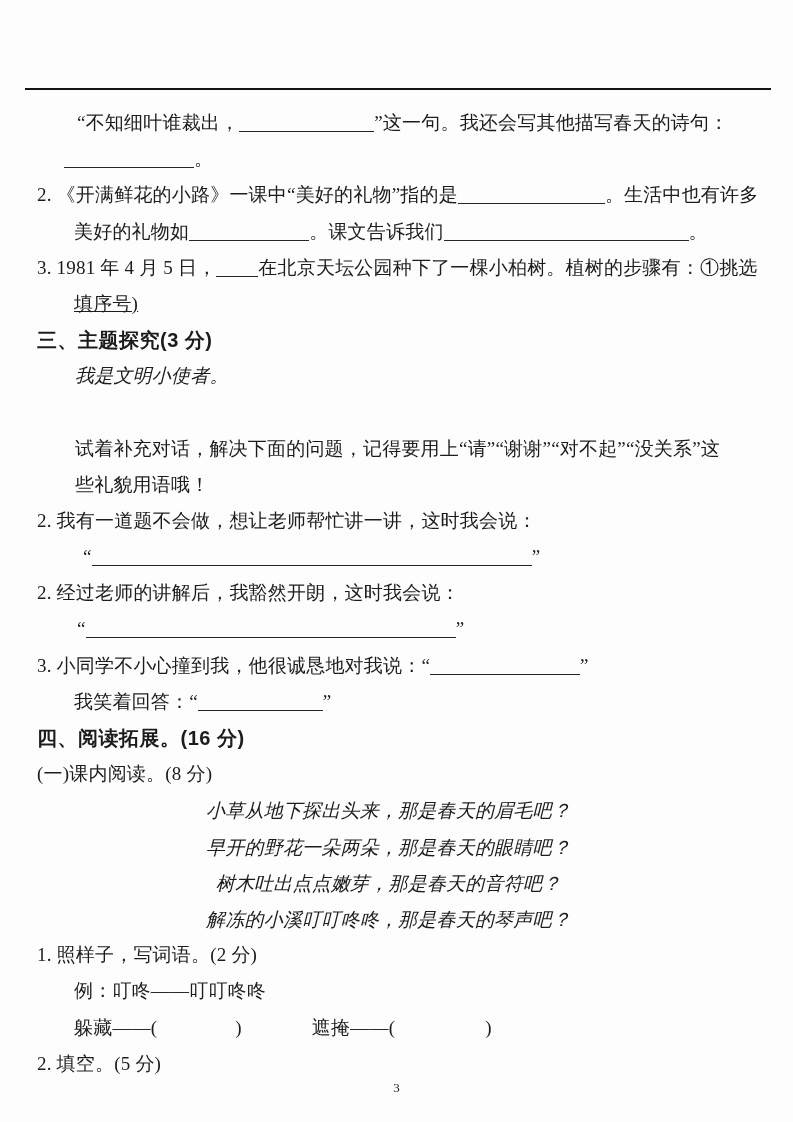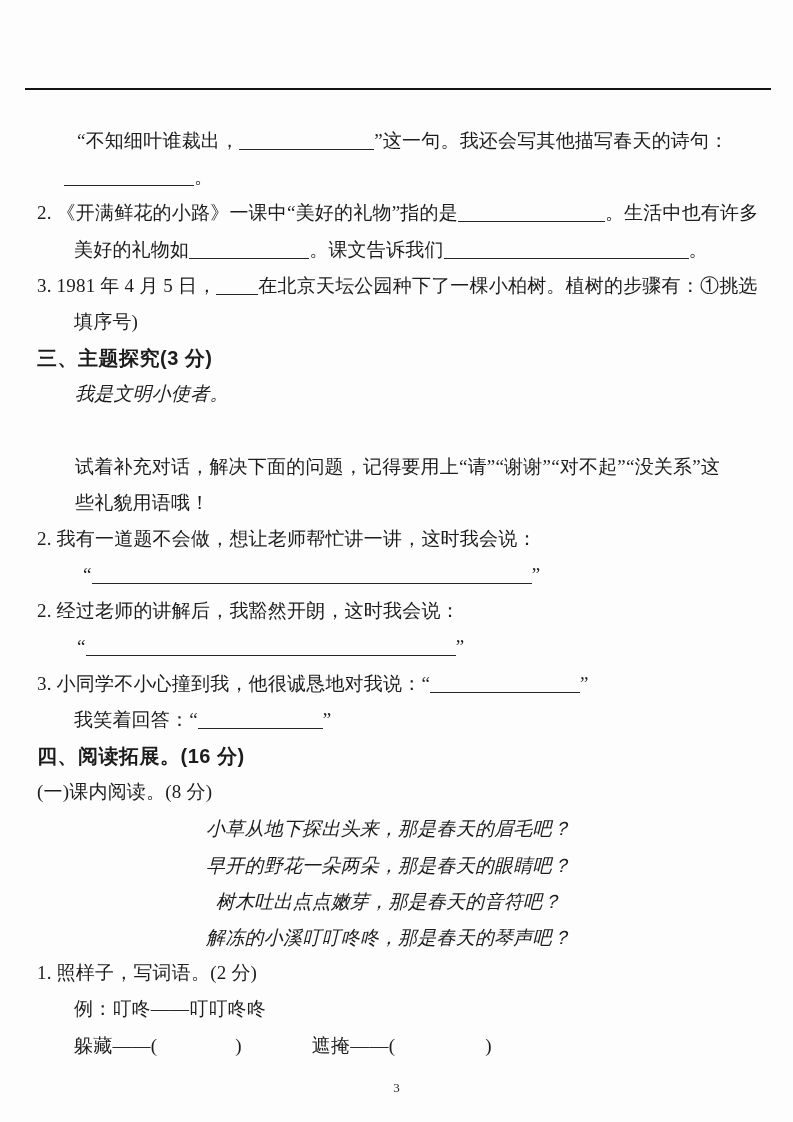--- a/index.html
+++ b/index.html
@@ -13,21 +13,21 @@
     margin:0 auto;
   }
   .header-rule{
     position:absolute;
     left:25px;right:22px;top:88px;
     border-top:2px solid #141414;
     height:0;
   }
   .content{
     position:absolute;
-    left:37px;right:25px;top:108px;
+    left:37px;right:25px;top:90px;
     padding-top:15px;
   }
   .line{
     height:36.2px;
     line-height:36.2px;
     font-size:19px;
     white-space:nowrap;
     letter-spacing:0.2px;
   }
   .heading{
@@ -61,35 +61,36 @@
 <body>
 
 <div class="page">
   <div class="header-rule"></div>
   <div class="content">
       <div class="line" style="padding-left: 40px;"><span>“不知细叶谁裁出，</span><span class="blank" style="width: 135px;"></span><span>”这一句。我还会写其他描写春天的诗句：</span></div>
       <div class="line" style="padding-left: 27px;"><span class="blank" style="width: 130px;"></span><span>。</span></div>
       <div class="line"><span>2. 《开满鲜花的小路》一课中“美好的礼物”指的是</span><span class="blank" style="width: 147px;"></span><span>。生活中也有许多</span></div>
       <div class="line" style="padding-left: 37px;"><span>美好的礼物如</span><span class="blank" style="width: 120px;"></span><span>。课文告诉我们</span><span class="blank" style="width: 245px;"></span><span>。</span></div>
       <div class="line"><span>3. 1981 年 4 月 5 日，</span><span class="blank" style="width: 42px;"></span><span>在北京天坛公园种下了一棵小柏树。植树的步骤有：①挑选</span></div>
-      <div class="line" style="padding-left: 37px;"><span>填序号)</span></div>
+      <div class="line" style="padding-left: 37px; text-decoration: underline;"><span>填序号)</span></div>
       <div class="line heading"><span>三、主题探究(3 分)</span></div>
       <div class="line" style="padding-left: 38px; font-style: italic;"><span>我是文明小使者。</span></div>
       <div class="line" style="padding-left: 38px; margin-top: 36px;"><span>试着补充对话，解决下面的问题，记得要用上“请”“谢谢”“对不起”“没关系”这</span></div>
       <div class="line" style="padding-left: 38px;"><span>些礼貌用语哦！</span></div>
       <div class="line"><span>2. 我有一道题不会做，想让老师帮忙讲一讲，这时我会说：</span></div>
       <div class="line" style="padding-left: 46px;"><span>“</span><span class="blank" style="width: 440px;"></span><span>”</span></div>
       <div class="line"><span>2. 经过老师的讲解后，我豁然开朗，这时我会说：</span></div>
       <div class="line" style="padding-left: 40px;"><span>“</span><span class="blank" style="width: 370px;"></span><span>”</span></div>
       <div class="line"><span>3. 小同学不小心撞到我，他很诚恳地对我说：“</span><span class="blank" style="width: 150px;"></span><span>”</span></div>
       <div class="line" style="padding-left: 37px;"><span>我笑着回答：“</span><span class="blank" style="width: 125px;"></span><span>”</span></div>
       <div class="line heading"><span>四、阅读拓展。(16 分)</span></div>
       <div class="line"><span>(一)课内阅读。(8 分)</span></div>
       <div class="line poem"><span>小草从地下探出头来，那是春天的眉毛吧？</span></div>
       <div class="line poem"><span>早开的野花一朵两朵，那是春天的眼睛吧？</span></div>
       <div class="line poem"><span>树木吐出点点嫩芽，那是春天的音符吧？</span></div>
       <div class="line poem"><span>解冻的小溪叮叮咚咚，那是春天的琴声吧？</span></div>
       <div class="line"><span>1. 照样子，写词语。(2 分)</span></div>
       <div class="line" style="padding-left: 37px;"><span>例：叮咚——叮叮咚咚</span></div>
       <div class="line" style="padding-left: 37px;"><span>躲藏——(</span><span style="display: inline-block; width: 78px;"></span><span>)</span><span style="display: inline-block; width: 70px;"></span><span>遮掩——(</span><span style="display: inline-block; width: 90px;"></span><span>)</span></div>
+      <div class="line"><span>2. 填空。(5 分)</span></div>
     </div>
   <div class="footer">3</div>
 </div>
 
 </body></html>

